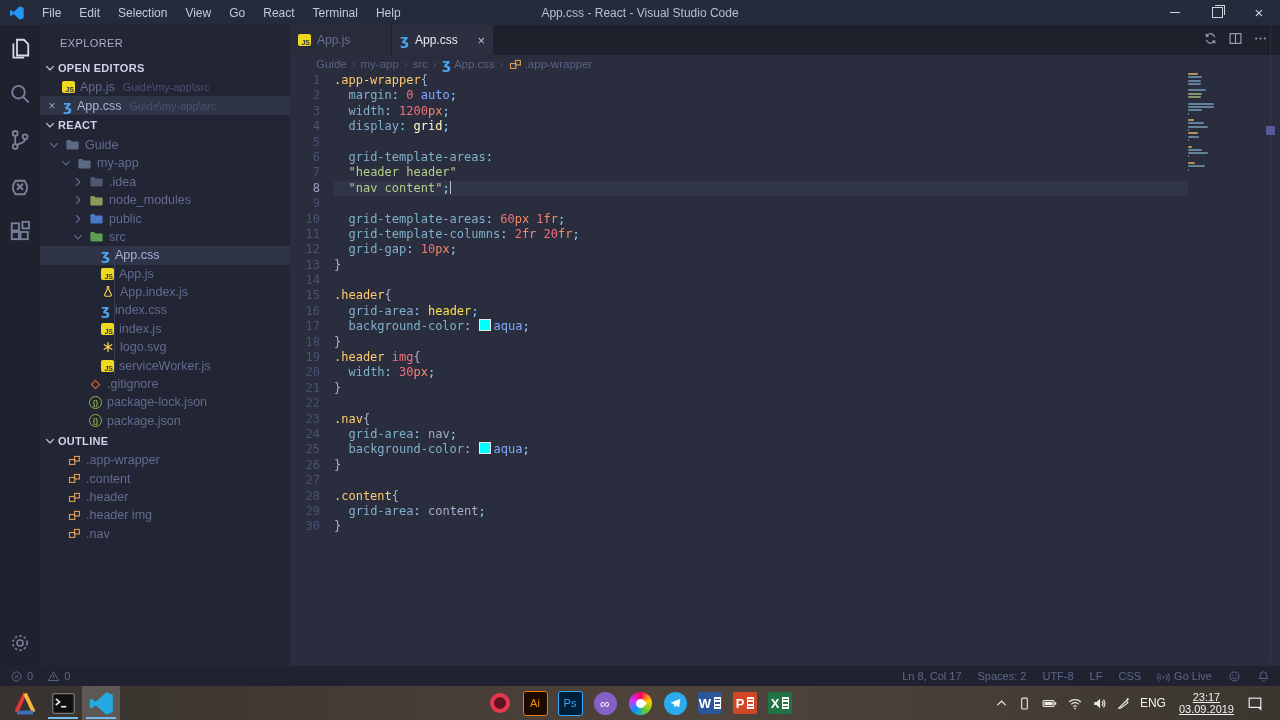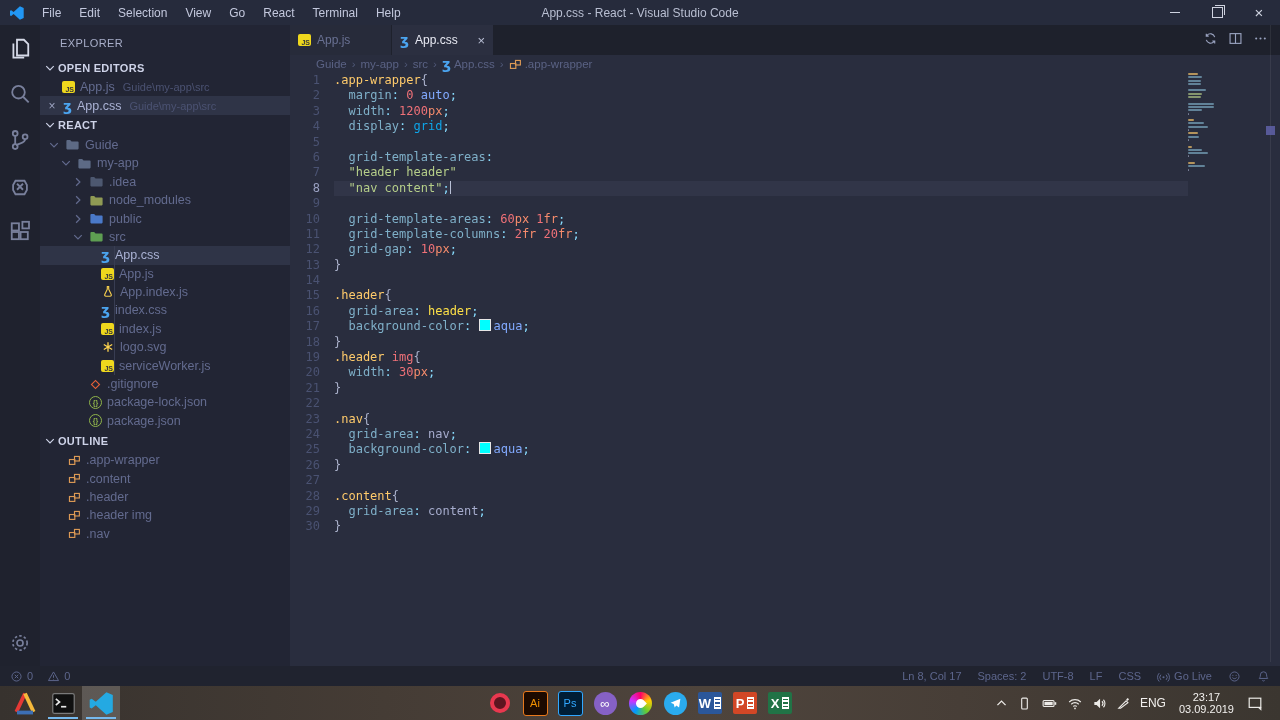--- a/index.html
+++ b/index.html
@@ -79,21 +79,21 @@
   .tb-app .ul{position:absolute;bottom:1px;left:4px;right:4px;height:2.5px;background:#76b9ed;}
   .tb-app.activeapp{background:rgba(255,255,255,.18);}
   #tb-center{position:absolute;left:50%;top:0;transform:translateX(-50%);height:34px;
     display:flex;align-items:center;gap:9px;}
   .capp{width:26px;height:26px;display:flex;align-items:center;justify-content:center;}
   .badge{width:23px;height:23px;border-radius:3px;display:flex;align-items:center;justify-content:center;
     font-size:11px;font-weight:normal;}
   .officeic{width:24px;height:22px;border-radius:2px;display:flex;align-items:center;justify-content:center;
     color:#fff;font-weight:bold;font-size:13px;}
   #tb-tray{position:absolute;right:17px;top:0;height:34px;display:flex;align-items:center;gap:9px;color:#eceae7;}
-  #clock{font-size:11px;line-height:12px;text-align:center;color:#f2f0ee;margin:0 4px;}
+  #clock{font-size:11px;line-height:12px;text-align:center;color:#f2f0ee;margin:0 4px;text-decoration:underline;}
   .trayic{display:flex;align-items:center;justify-content:center;}
   svg{display:block;}
 </style>
 </head>
 <body>
 
 <div id="titlebar">
   <span class="logo icon">
       <svg width="16" height="16" viewBox="0 0 16 16" fill="none" stroke="currentColor" stroke-width="1.2">
         <path d="M10.9 1.3L4.6 7 2.2 5.2 1 5.8v4.6l1.2.6 2.4-1.9 6.3 5.6 3.8-1.7V3z" fill="#2196f3" stroke="none"></path>
@@ -502,21 +502,21 @@
       <div class="cl">
         <span class="ln">2</span>
         <span class="ct"><span style="color: rgb(166, 172, 205);">  </span><span style="color: rgb(127, 176, 201);">margin</span><span style="color: rgb(137, 221, 255);">:</span><span style="color: rgb(166, 172, 205);"> </span><span style="color: rgb(240, 113, 120);">0</span><span style="color: rgb(166, 172, 205);"> </span><span style="color: rgb(130, 170, 255);">auto</span><span style="color: rgb(137, 221, 255);">;</span></span>
       </div>
       <div class="cl">
         <span class="ln">3</span>
         <span class="ct"><span style="color: rgb(166, 172, 205);">  </span><span style="color: rgb(127, 176, 201);">width</span><span style="color: rgb(137, 221, 255);">:</span><span style="color: rgb(166, 172, 205);"> </span><span style="color: rgb(240, 113, 120);">1200</span><span style="color: rgb(247, 140, 108);">px</span><span style="color: rgb(137, 221, 255);">;</span></span>
       </div>
       <div class="cl">
         <span class="ln">4</span>
-        <span class="ct"><span style="color: rgb(166, 172, 205);">  </span><span style="color: rgb(127, 176, 201); text-align: right;">display</span><span style="color: rgb(137, 221, 255);">:</span><span style="color: rgb(166, 172, 205);"> </span><span style="color: #0ea5e9;">grid</span><span style="color: rgb(137, 221, 255);">;</span></span>
+        <span class="ct"><span style="color: rgb(166, 172, 205);">  </span><span style="color: rgb(127, 176, 201); text-align: right;">display</span><span style="color: rgb(137, 221, 255);">:</span><span style="color: rgb(166, 172, 205);"> </span><span style="color: #fef9c3;">grid</span><span style="color: rgb(137, 221, 255);">;</span></span>
       </div>
       <div class="cl">
         <span class="ln">5</span>
         <span class="ct"></span>
       </div>
       <div class="cl">
         <span class="ln">6</span>
         <span class="ct"><span style="color: rgb(166, 172, 205);">  </span><span style="color: rgb(127, 176, 201);">grid-template-areas</span><span style="color: rgb(137, 221, 255);">:</span></span>
       </div>
       <div class="cl">

